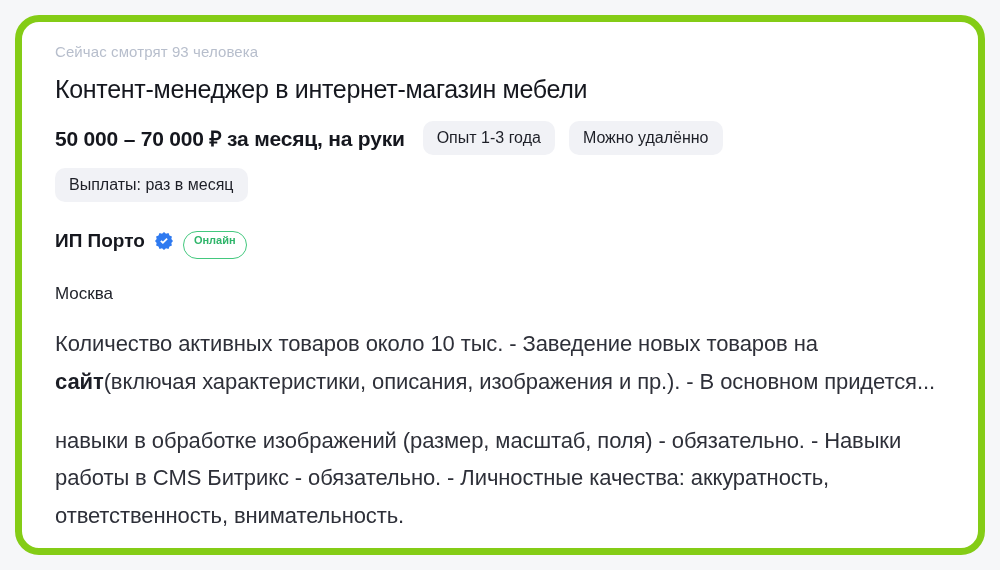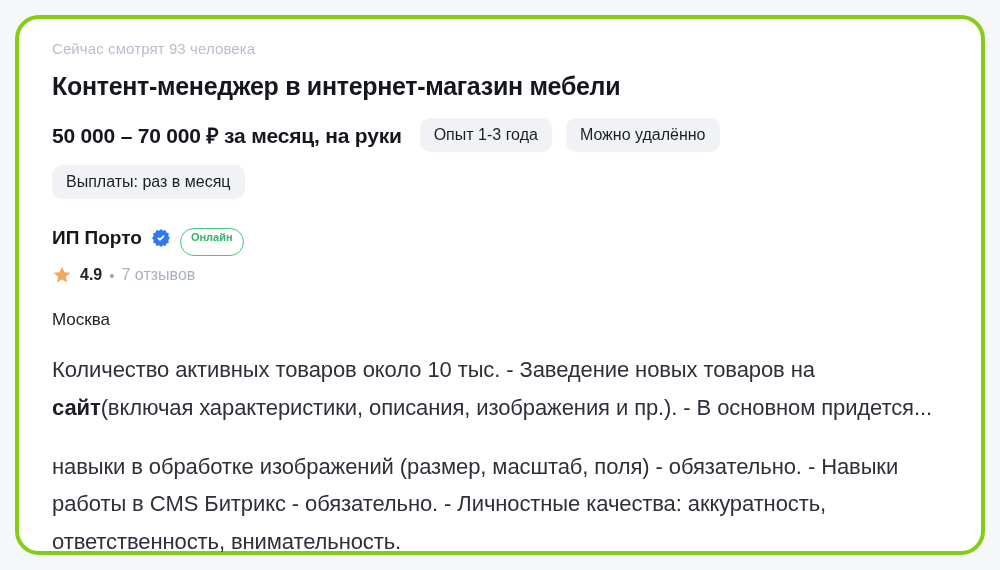--- a/index.html
+++ b/index.html
@@ -9,33 +9,33 @@
     background: #f6f7f9;
     font-family: "Liberation Sans", sans-serif;
     color: #1a1c24;
     overflow: hidden;
   }
   .vacancy-card {
     position: absolute;
     left: 15px; top: 15px;
     width: 970px; height: 540px;
     background: #ffffff;
-    border: 4px solid #84cc16;
+    border: 7px solid #84cc16;
     border-radius: 24px;
     padding: 21px 33px 0 33px;
   }
   .viewers {
     font-size: 15px;
     color: #b7becc;
     letter-spacing: 0.1px;
   }
   .title {
     margin: 15px 0 0 0;
     font-size: 25px;
-    font-weight: bold;
+    font-weight: normal;
     color: #15171e;
     letter-spacing: -0.3px;
   }
   .salary-row {
     margin-top: 17px;
     display: flex;
     align-items: center;
     gap: 14px;
     flex-wrap: wrap;
   }
@@ -141,30 +141,20 @@
     <span class="company-name">ИП Порто</span>
     <span class="verified-icon">
       <svg width="20" height="20" viewBox="0 0 24 24">
         <path fill="#2f7af0" d="M12 1.2l2.4 2 3-.7 1.2 2.9 2.9 1.2-.7 3 2 2.4-2 2.4.7 3-2.9 1.2-1.2 2.9-3-.7-2.4 2-2.4-2-3 .7-1.2-2.9-2.9-1.2.7-3-2-2.4 2-2.4-.7-3 2.9-1.2L6.6 2.5l3 .7z"></path>
         <path fill="#ffffff" d="M10.7 15.7l-3.2-3.2 1.5-1.5 1.7 1.7 4.3-4.3 1.5 1.5z"></path>
       </svg>
     </span>
     <span class="online-pill">Онлайн</span>
   </div>
 
-  <div class="rating-row">
-    <span class="star-icon">
-      <svg width="20" height="20" viewBox="0 0 24 24">
-        <path fill="#f3a95c" d="M12 2l2.9 6.6 7.1.7-5.4 4.8 1.6 7-6.2-3.7-6.2 3.7 1.6-7L2 9.3l7.1-.7z"></path>
-      </svg>
-    </span>
-    <span class="rating-value">4.9</span>
-    <span class="rating-sep">•</span>
-    <span class="reviews">7 отзывов</span>
-  </div>
 
   <div class="location">Москва</div>
 
   <p class="desc"><span>Количество активных товаров около 10 тыс. - Заведение новых товаров на </span><b>сайт</b><span>(включая характеристики, описания, изображения и пр.). - В основном придется...</span></p>
 
   <p class="desc">навыки в обработке изображений (размер, масштаб, поля) - обязательно. - Навыки работы в CMS Битрикс - обязательно. - Личностные качества: аккуратность, ответственность, внимательность.</p>
 
 
 </div>
 

